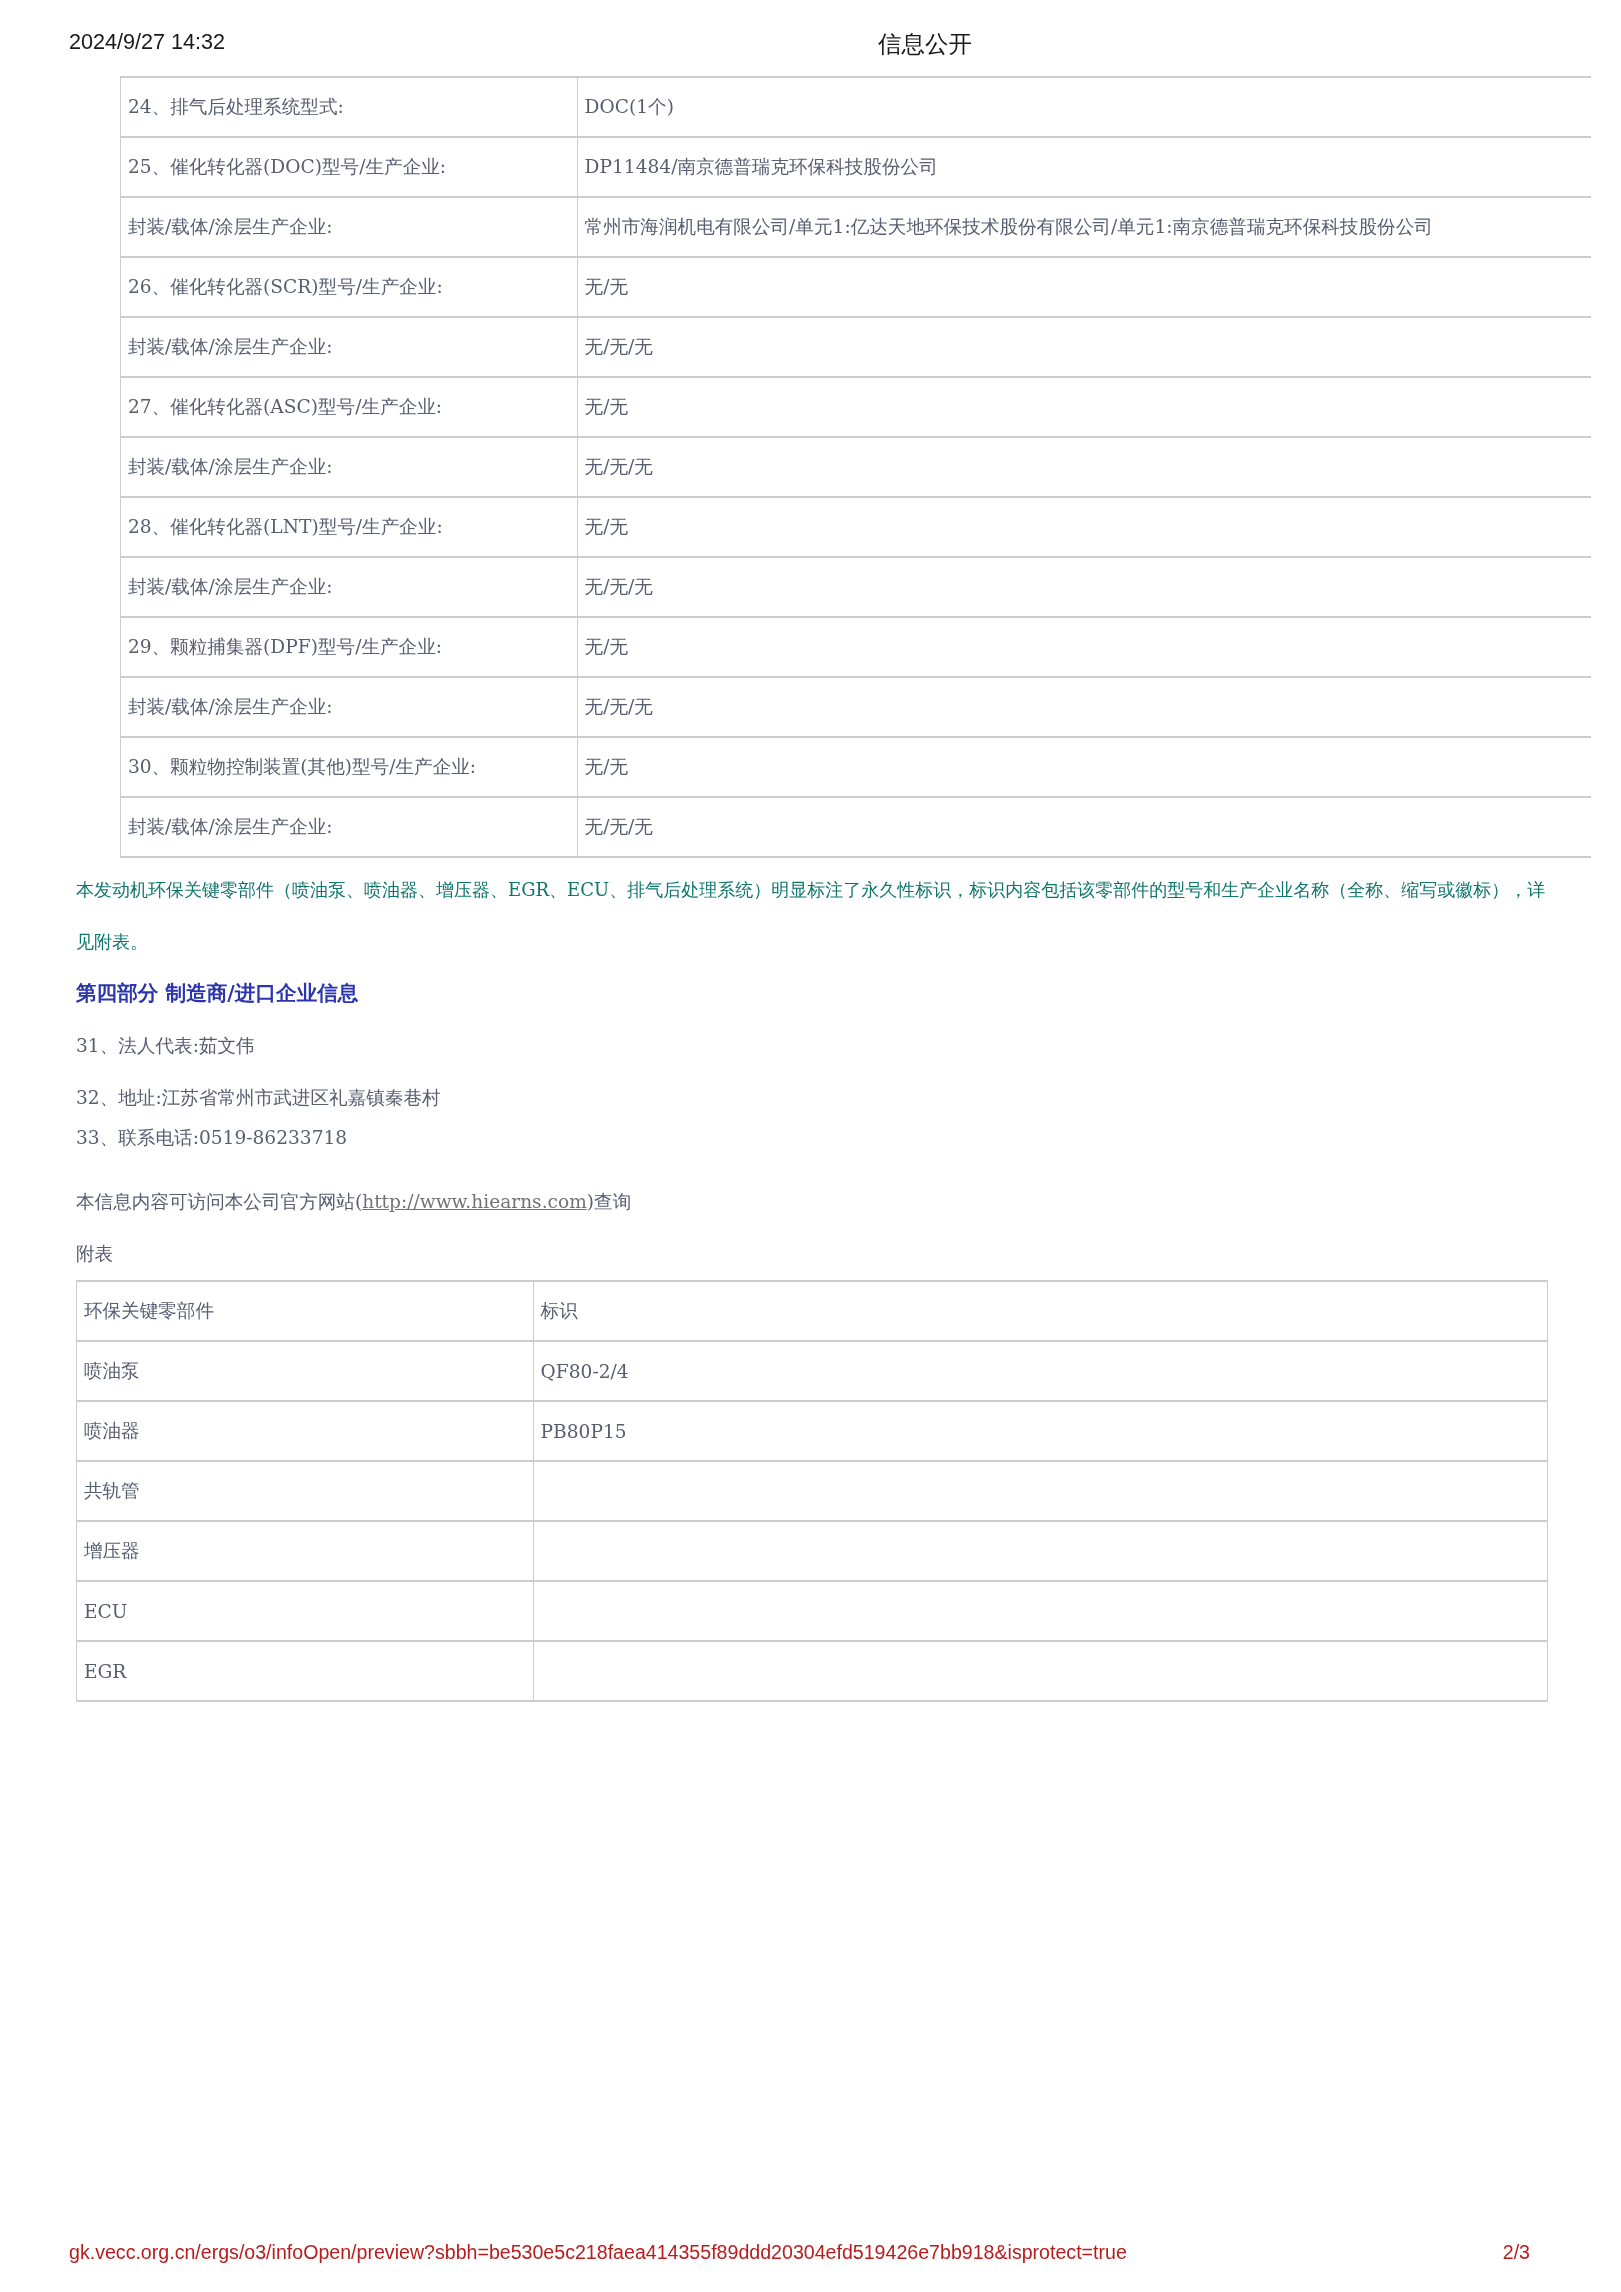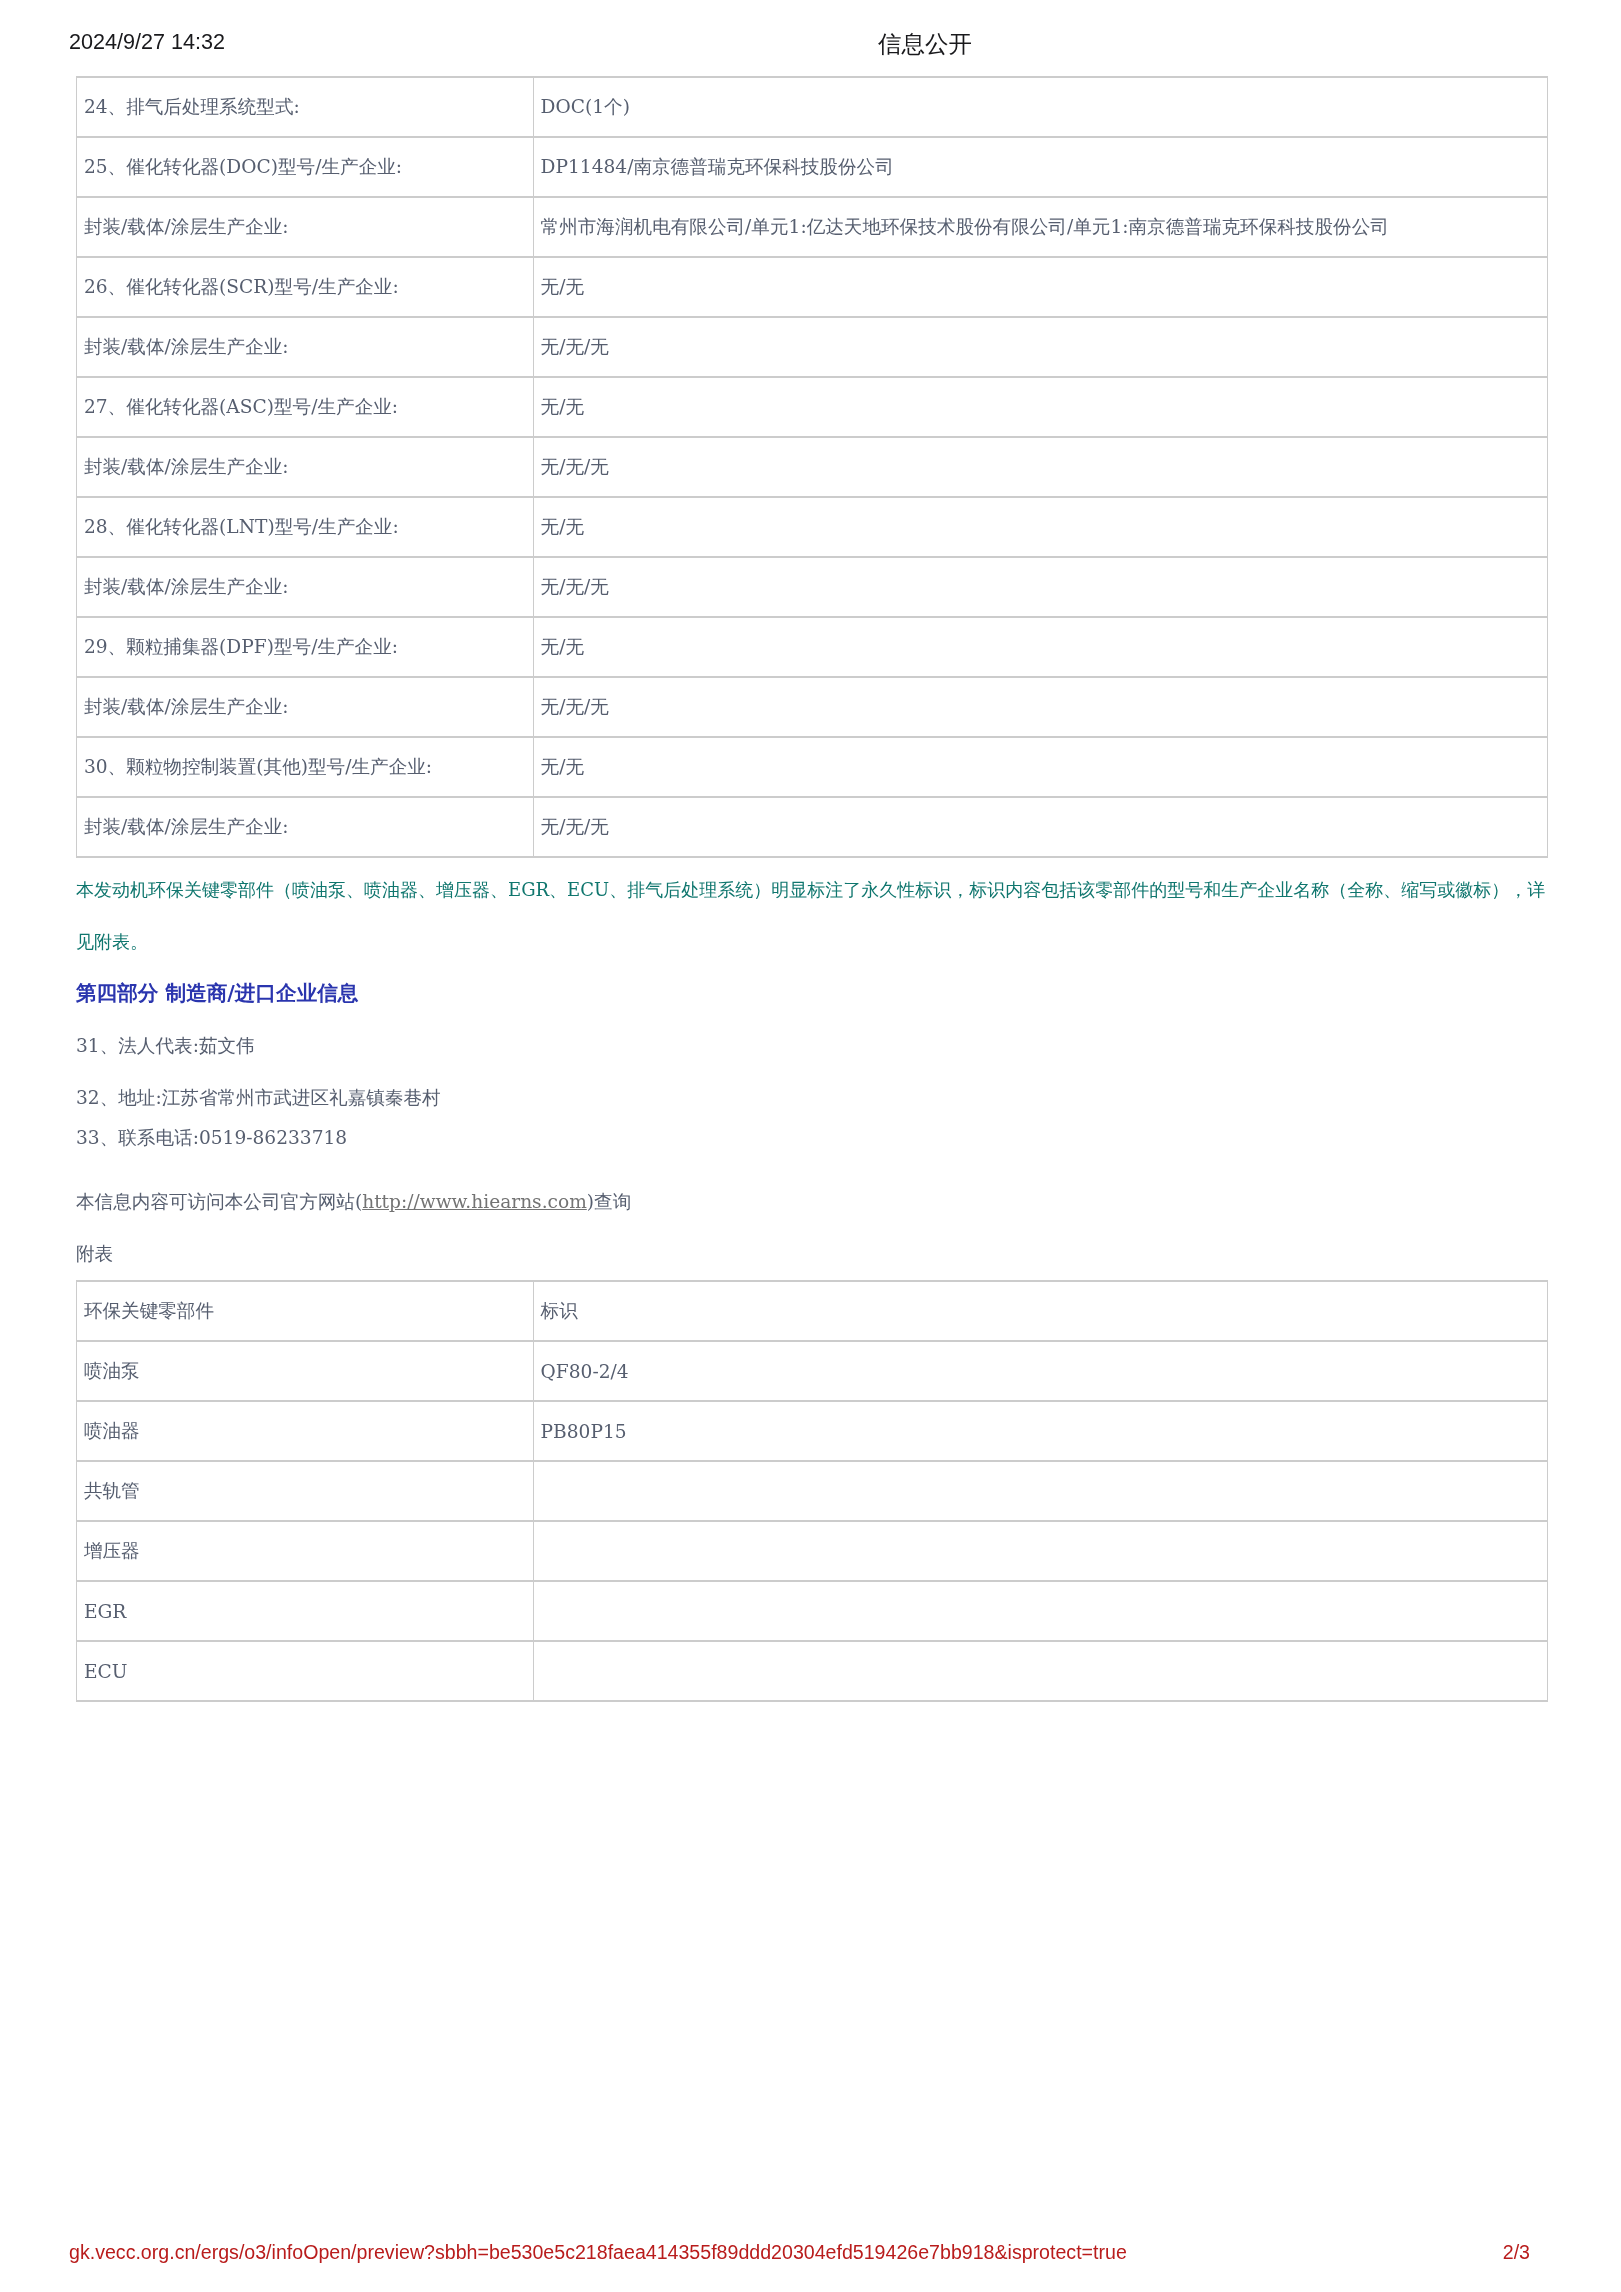--- a/index.html
+++ b/index.html
@@ -42,21 +42,21 @@
   }
 </style>
 </head>
 <body>
 
 <div class="page">
 
   <div class="hdr-text" style="left:69px;top:29px;">2024/9/27 14:32</div>
   <div class="hdr-text" style="left:878px;top:28px;font-size:23.5px;">信息公开</div>
 
-  <table class="doc-table" style="top:76px;">
+  <table class="doc-table" style="top:76px;margin-left:44px;">
     <tbody>
         <tr>
       <td class="col-label">24、排气后处理系统型式:</td>
       <td class="val">DOC(1个)</td>
     </tr>
     <tr>
       <td>25、催化转化器(DOC)型号/生产企业:</td>
       <td class="val">DP11484/南京德普瑞克环保科技股份公司</td>
     </tr>
     <tr>
@@ -134,25 +134,25 @@
     </tr>
     <tr>
       <td>共轨管</td>
       <td class="val"></td>
     </tr>
     <tr>
       <td>增压器</td>
       <td class="val"></td>
     </tr>
     <tr>
-      <td>EGR</td>
+      <td>ECU</td>
       <td class="val"></td>
     </tr>
     <tr>
-      <td>ECU</td>
+      <td>EGR</td>
       <td class="val"></td>
     </tr>
   </tbody>
     </table>
 
   <div class="ftr-text" style="left:69px;">gk.vecc.org.cn/ergs/o3/infoOpen/preview?sbbh=be530e5c218faea414355f89ddd20304efd519426e7bb918&amp;isprotect=true</div>
   <div class="ftr-text" style="right:61px;">2/3</div>
 
 </div>
 

